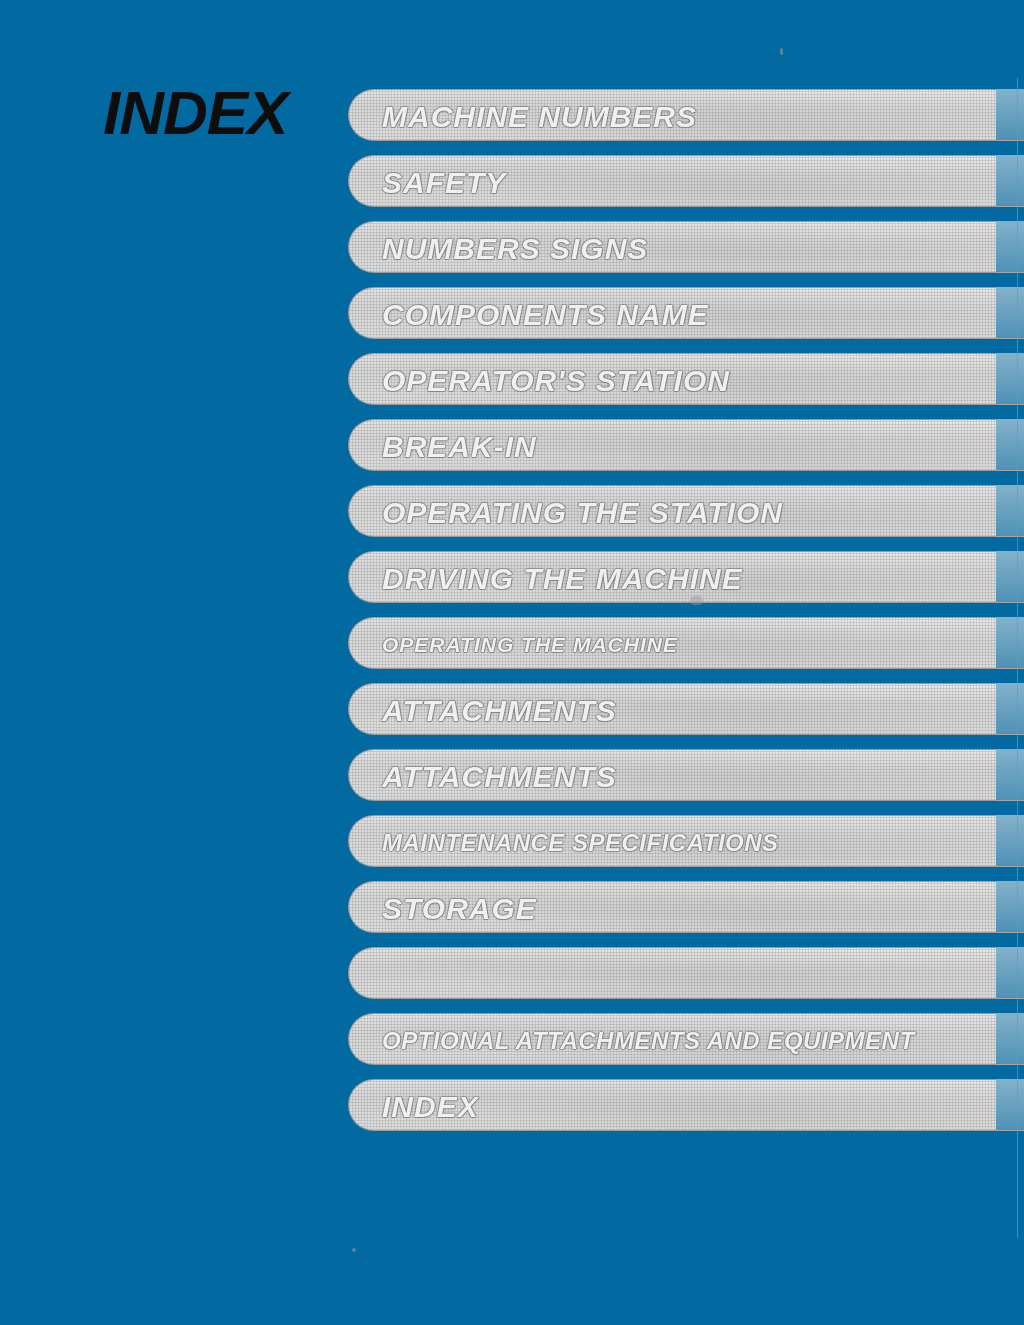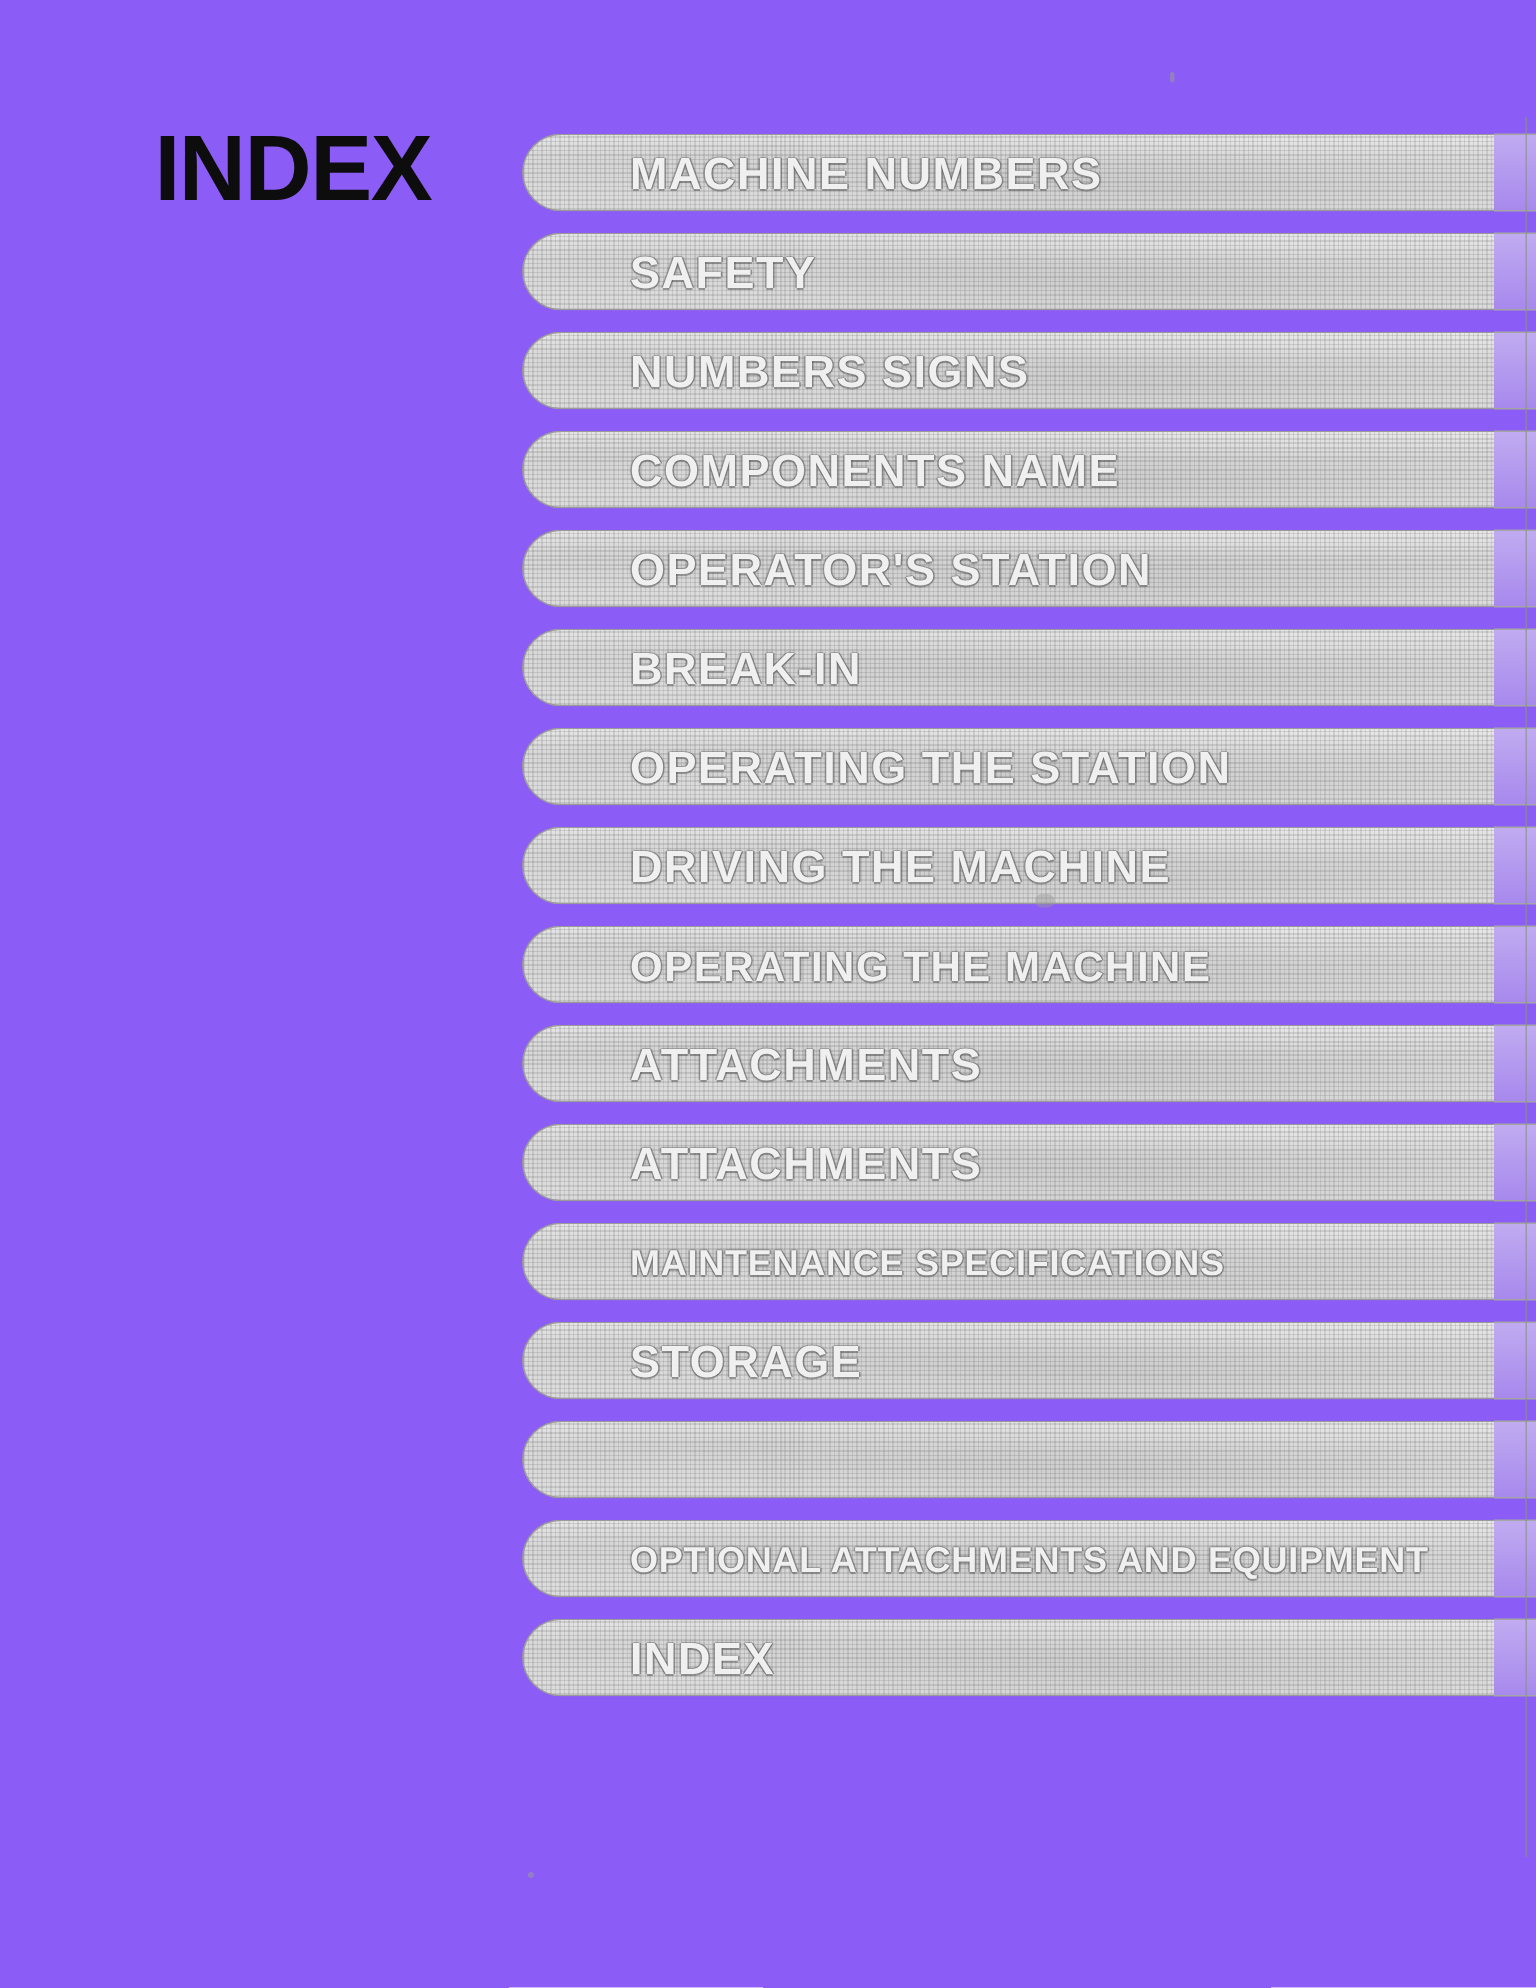--- a/index.html
+++ b/index.html
@@ -11,21 +11,22 @@
     width: 1024px;
     height: 1325px;
     position: relative;
     font-family: "Liberation Sans", sans-serif;
     overflow: hidden;
   }
 
   .page {
     position: absolute;
     inset: 0;
-    background: #8b5cf6;
+    background: #0369a1;
+    font-style: italic;
   }
 
   
   #page-title {
     position: absolute;
     left: 103px;
     top: 82px;
     font-family: "Liberation Sans", sans-serif;
     font-weight: bold;
     font-size: 62px;
@@ -107,31 +108,30 @@
     white-space: nowrap;
     color: rgba(255,255,255,0.92);
     text-shadow:
        1px 0 0 rgba(90,90,90,0.55),
       -1px 0 0 rgba(90,90,90,0.45),
        0 1px 0 rgba(90,90,90,0.50),
        0 -1px 0 rgba(90,90,90,0.35),
        0 0 3px rgba(60,60,60,0.35);
     opacity: 0.95;
     z-index: 2;
-    margin-left: 38px;
   }
 
   .tab-label.small {
     font-size: 24px;
     letter-spacing: 0.5px;
     text-align: center;
   }
 
   .tab-label.wide {
-    font-size: 28px;
+    font-size: 21px;
   }
 
   
   #sheet-edge {
     position: absolute;
     right: 6px;
     top: 78px;
     width: 1px;
     height: 1160px;
     background: #8f8f8f;

